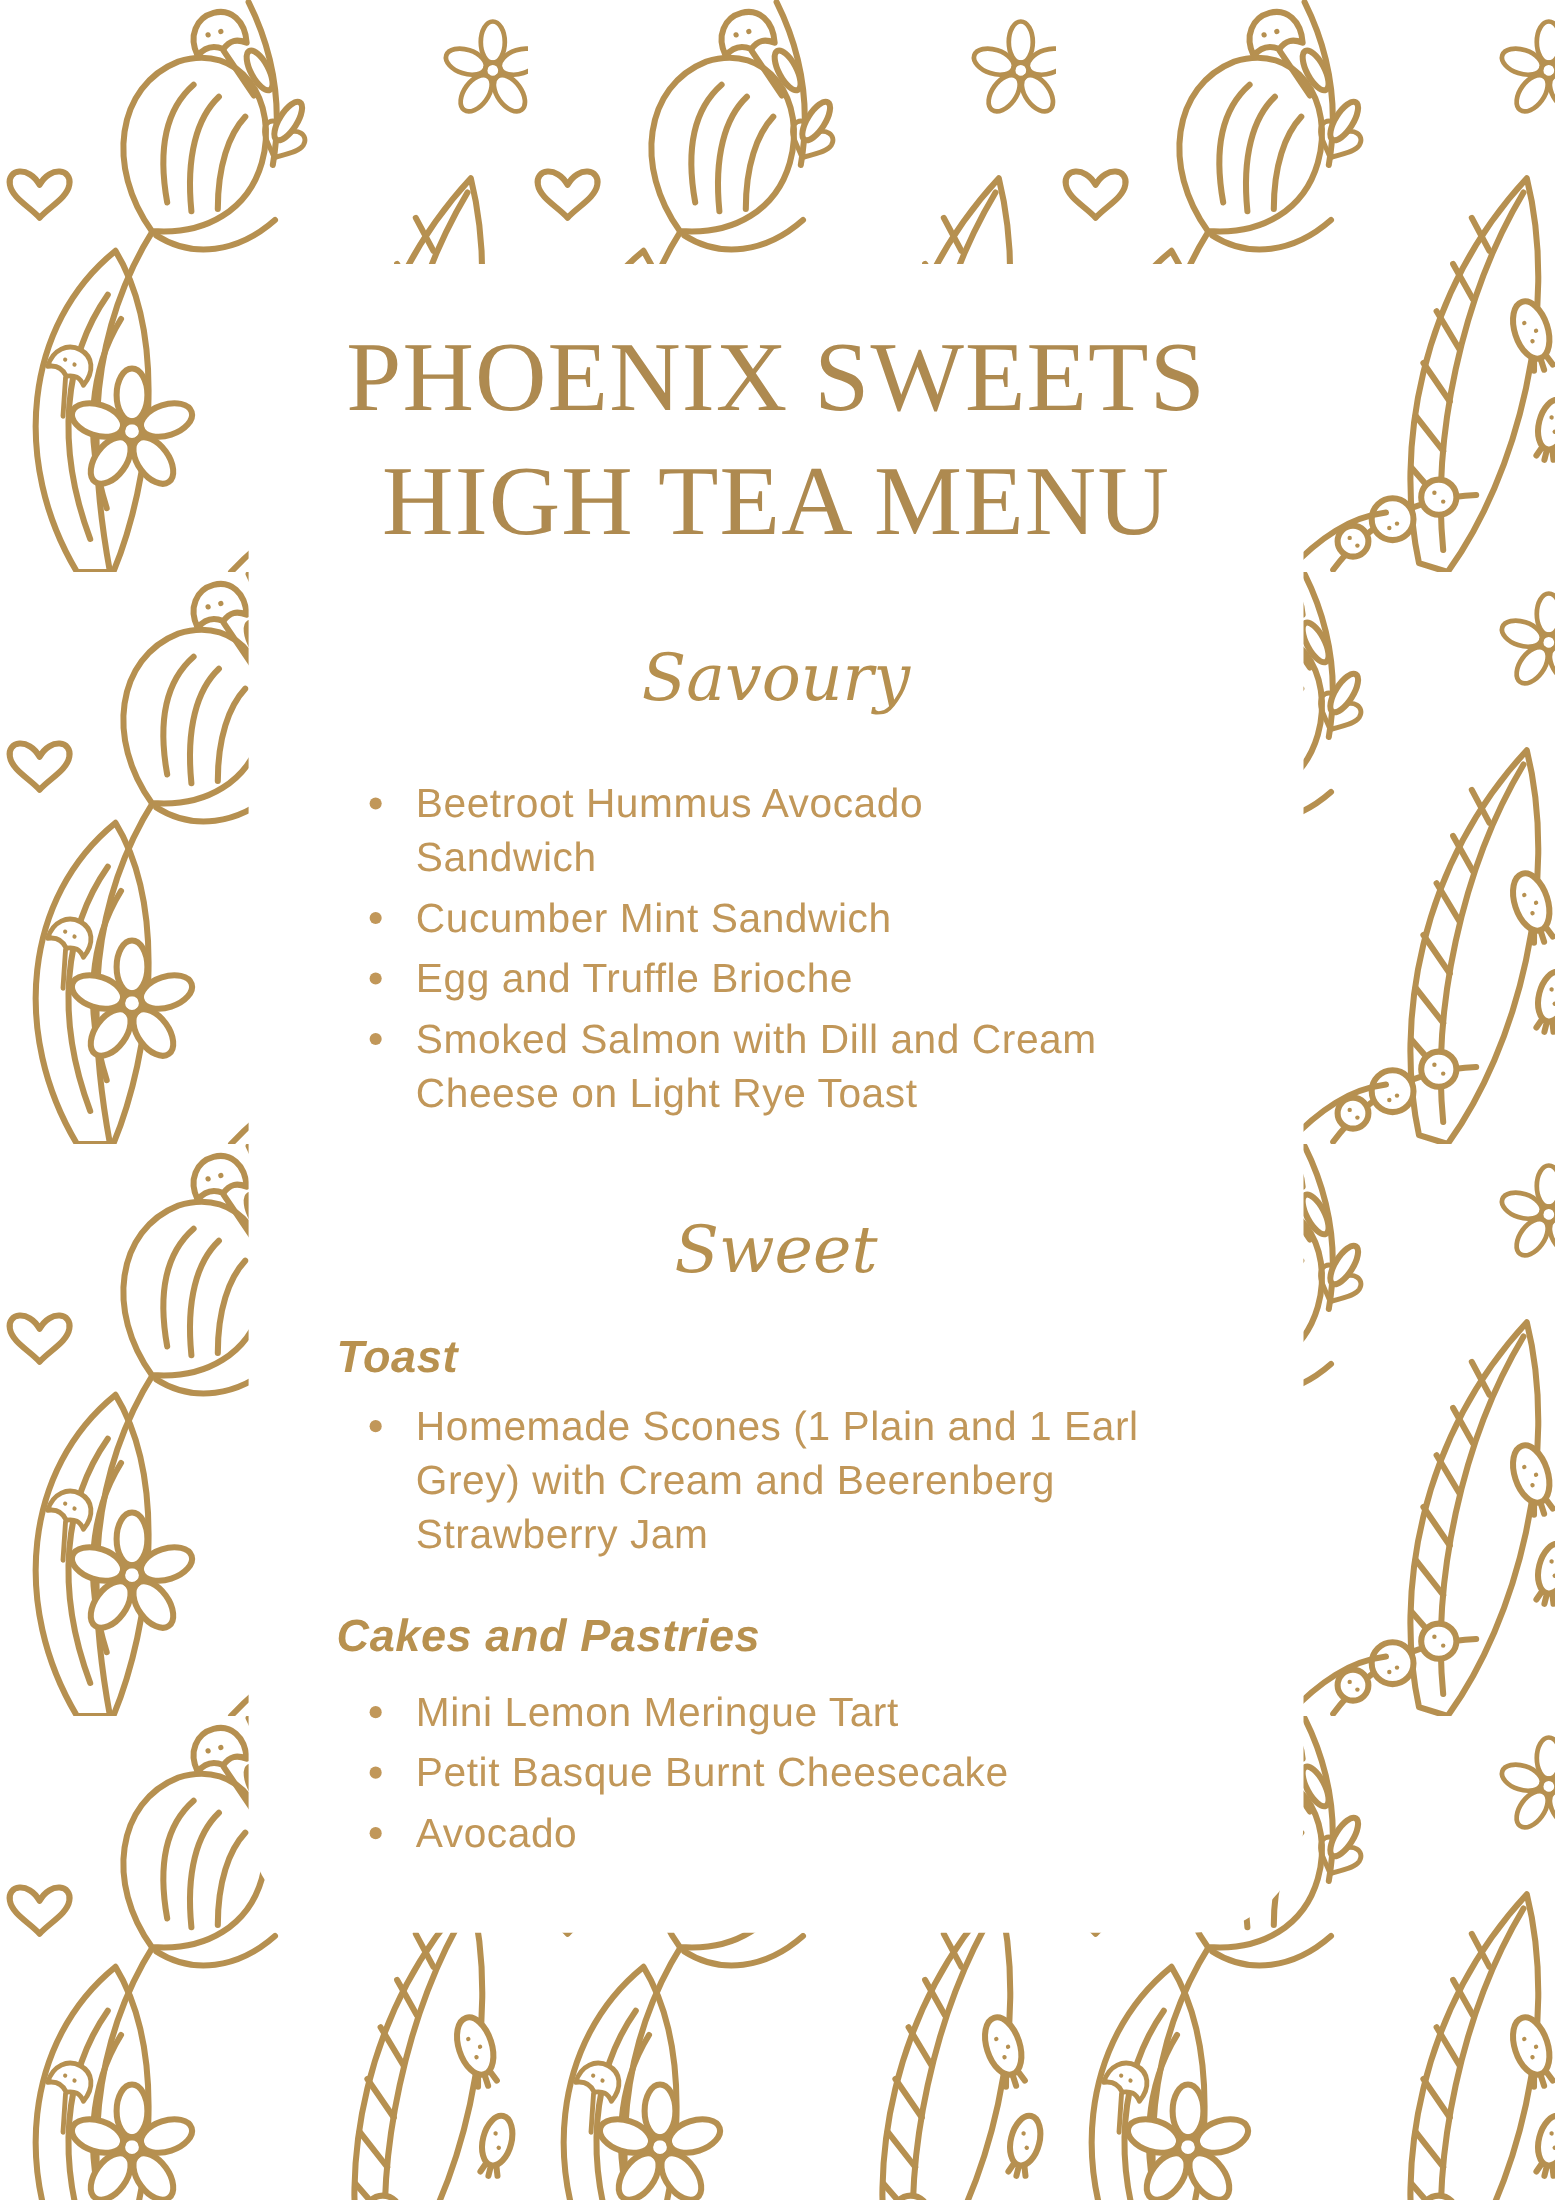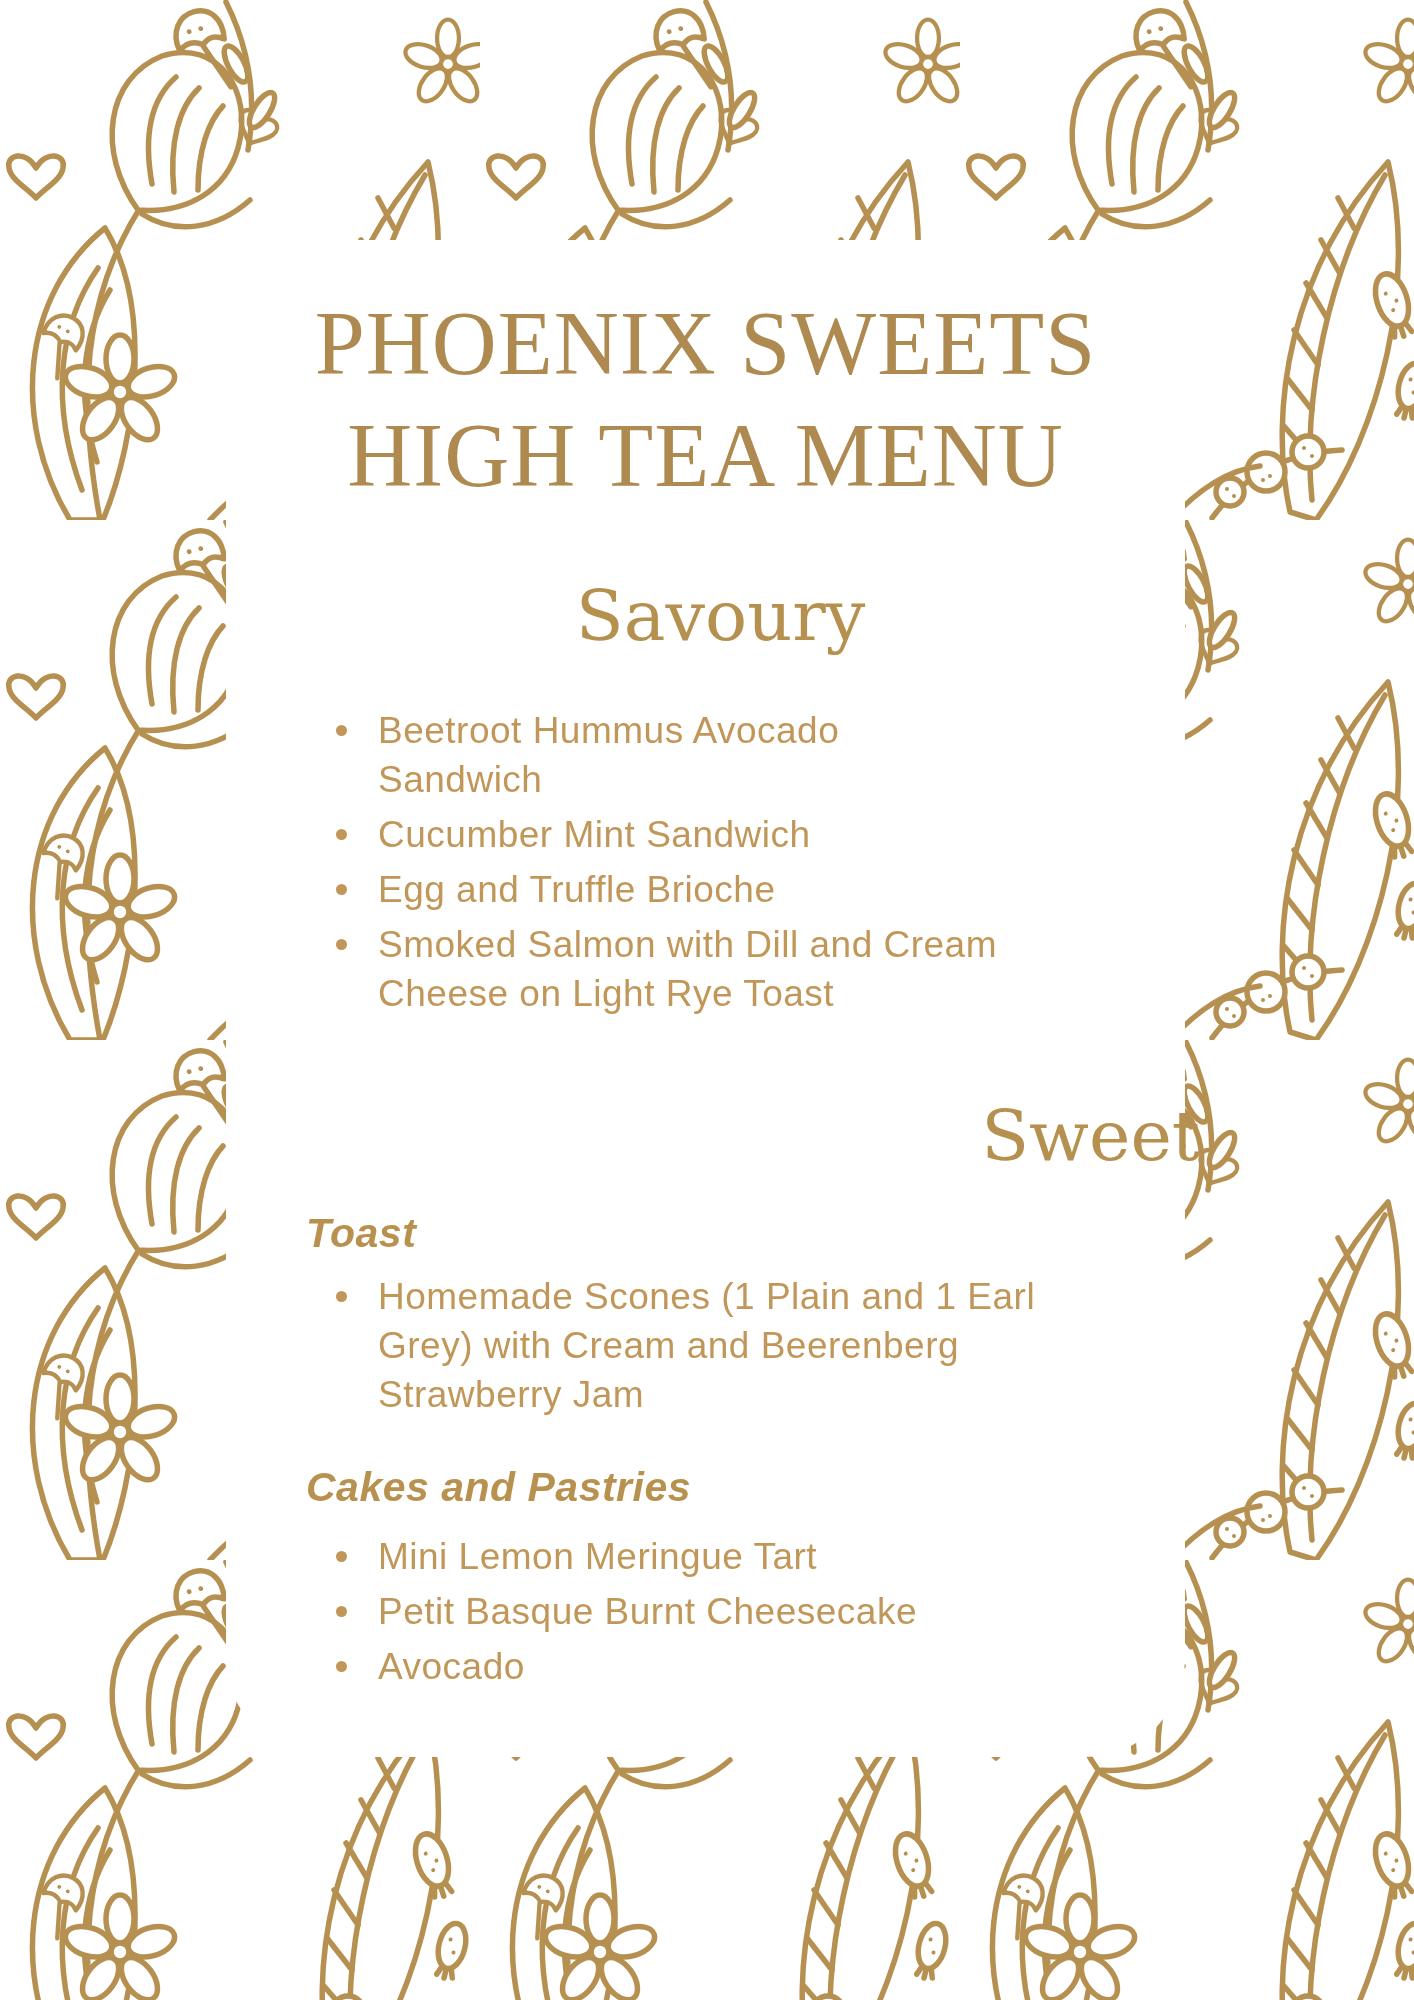--- a/index.html
+++ b/index.html
@@ -22,28 +22,29 @@
     text-align:center;
     font-family:"Liberation Serif","DejaVu Serif",serif;
     font-weight:400;
     font-size:90px;line-height:112px;
     letter-spacing:1px;
     color:#ae8a50;
     margin:0;
   }
   .title span{display:block;}
   .script-heading{
-    position:absolute;left:15px;width:100%;
+    position:absolute;left:0;width:100%;
     text-align:center;
     font-family:"DejaVu Serif","Liberation Serif",serif;
-    font-size:70px;line-height:100px;
+    font-style:italic;
+    font-size:59px;line-height:100px;
     color:#b6904f;
   }
   #heading-savoury{top:326px;}
-  #heading-sweet{top:846px;text-align:right;}
+  #heading-sweet{top:846px;}
   .items{
     position:absolute;left:106px;width:780px;
     list-style:none;margin:4px;padding:0;
     font-size:37px;line-height:49px;letter-spacing:.5px;
     color:#c19759;
   }
   #items-savoury{top:462px;}
   #items-scones{top:1028px;}
   #items-cakes{top:1288px;}
   .item{display:flex;margin-bottom:6px;}

